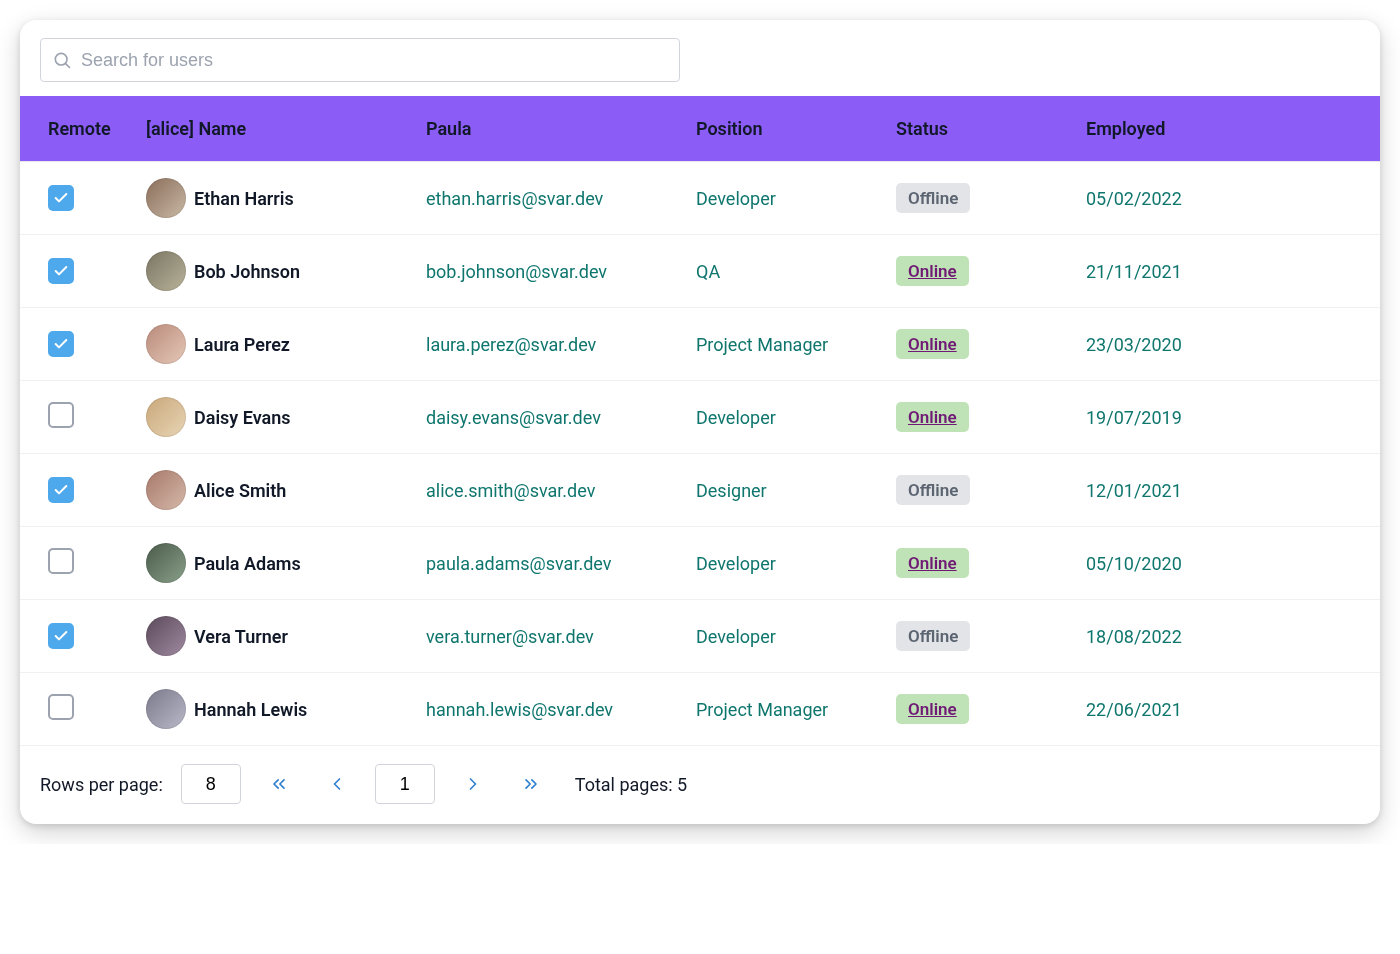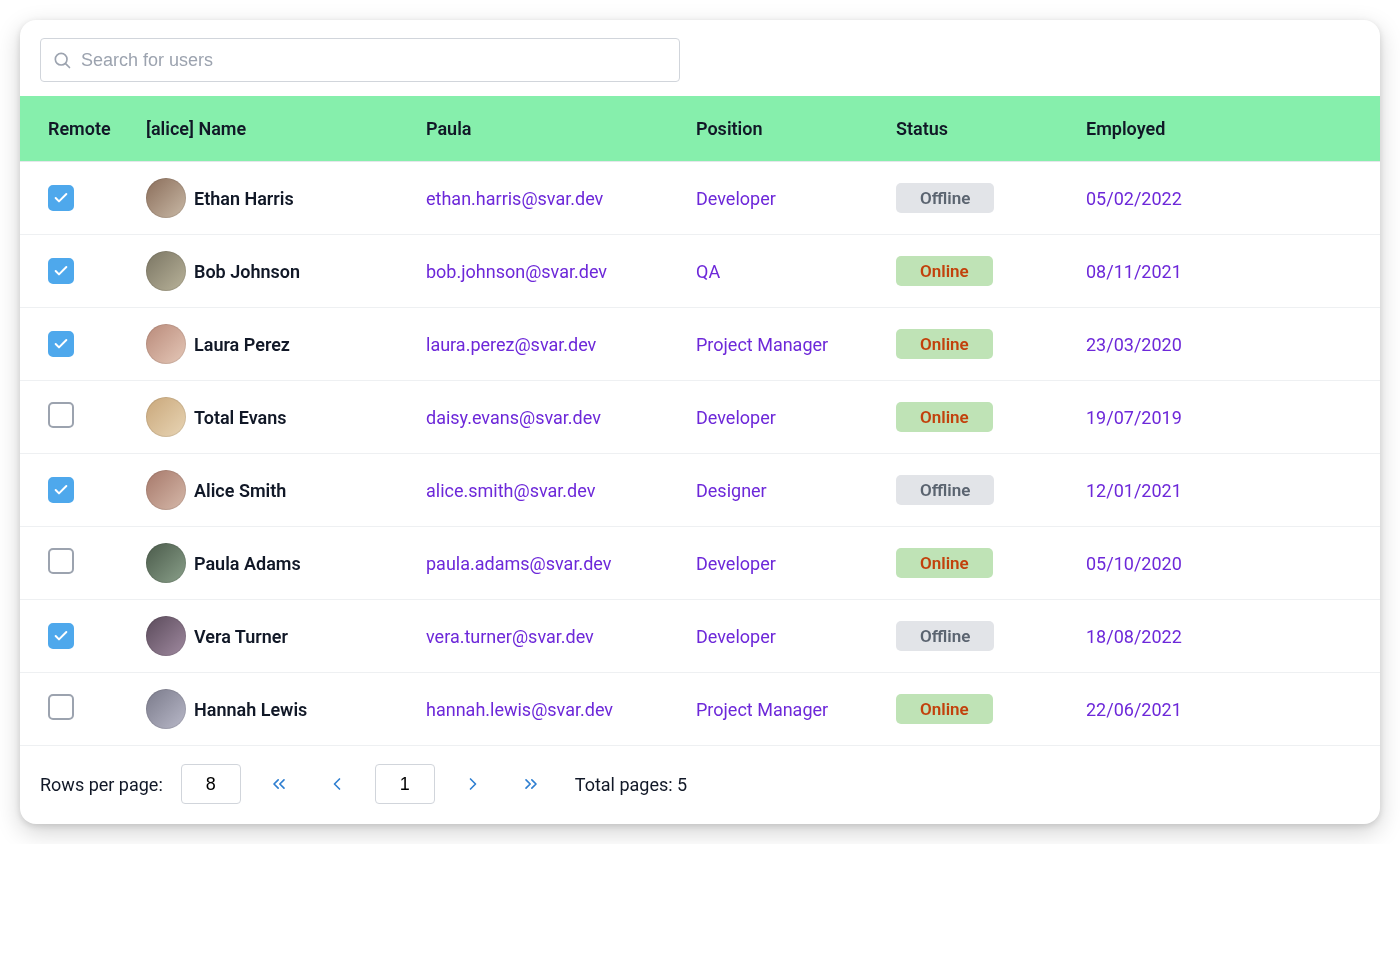--- a/index.html
+++ b/index.html
@@ -42,21 +42,21 @@
       font-size: 18px;
       color: #374151;
     }
     .search-input::placeholder { color: #9ca3af; }
 
     table {
       width: 100%;
       border-collapse: collapse;
     }
     thead tr {
-      background: #86efac;
+      background: #8b5cf6;
       margin-left: 24px;
     }
     th {
       text-align: left;
       padding: 22px 16px;
       font-size: 18px;
       font-weight: 600;
       color: #111827;
       border-bottom: 1px solid #e5e7eb;
     }
@@ -110,30 +110,30 @@
       box-shadow: inset 0 0 0 1px rgba(0,0,0,0.08);
       flex-shrink: 0;
       display: flex;
       align-items: center;
       justify-content: center;
       color: #fff;
       font-weight: 600;
       font-size: 15px;
     }
     .name-text { font-weight: 600; color: #111827; }
-    .muted { color: #6d28d9; }
+    .muted { color: #0f766e; }
 
     .status-badge {
       display: inline-block;
-      padding: 5px 24px;
+      padding: 5px 12px;
       border-radius: 5px;
       font-weight: 600;
       font-size: 17px;
     }
-    .status-online  { background: #bfe3b6; color: #c2410c; }
+    .status-online  { background: #bfe3b6; color: #701a75; text-decoration: underline; }
     .status-offline { background: #e2e4e8; color: #5b6470; }
 
     .pager {
       display: flex;
       align-items: center;
       gap: 18px;
       padding: 18px 20px 14px 20px;
       font-size: 18px;
       color: #111827;
     }
@@ -220,21 +220,21 @@
             </span></td>
           <td>
             <div class="name-cell">
               <div class="avatar" style="background: linear-gradient(135deg, rgb(122, 117, 99), rgb(185, 179, 154));"></div>
               <span class="name-text">Bob Johnson</span>
             </div>
           </td>
           <td class="muted">bob.johnson@svar.dev</td>
           <td class="muted">QA</td>
           <td><span class="status-badge status-online">Online</span></td>
-          <td class="muted">08/11/2021</td>
+          <td class="muted">21/11/2021</td>
         </tr>
         <tr>
           <td><span class="checkbox checked">
               <svg viewBox="0 0 24 24" fill="none" stroke="currentColor" stroke-width="3" stroke-linecap="round" stroke-linejoin="round">
                 <polyline points="20 6 9 17 4 12"></polyline>
               </svg>
             </span></td>
           <td>
             <div class="name-cell">
               <div class="avatar" style="background: linear-gradient(135deg, rgb(185, 138, 122), rgb(229, 200, 184));"></div>
@@ -244,21 +244,21 @@
           <td class="muted">laura.perez@svar.dev</td>
           <td class="muted">Project Manager</td>
           <td><span class="status-badge status-online">Online</span></td>
           <td class="muted">23/03/2020</td>
         </tr>
         <tr>
           <td><span class="checkbox unchecked"></span></td>
           <td>
             <div class="name-cell">
               <div class="avatar" style="background: linear-gradient(135deg, rgb(201, 167, 122), rgb(232, 213, 181));"></div>
-              <span class="name-text">Total Evans</span>
+              <span class="name-text">Daisy Evans</span>
             </div>
           </td>
           <td class="muted">daisy.evans@svar.dev</td>
           <td class="muted">Developer</td>
           <td><span class="status-badge status-online">Online</span></td>
           <td class="muted">19/07/2019</td>
         </tr>
         <tr>
           <td><span class="checkbox checked">
               <svg viewBox="0 0 24 24" fill="none" stroke="currentColor" stroke-width="3" stroke-linecap="round" stroke-linejoin="round">

